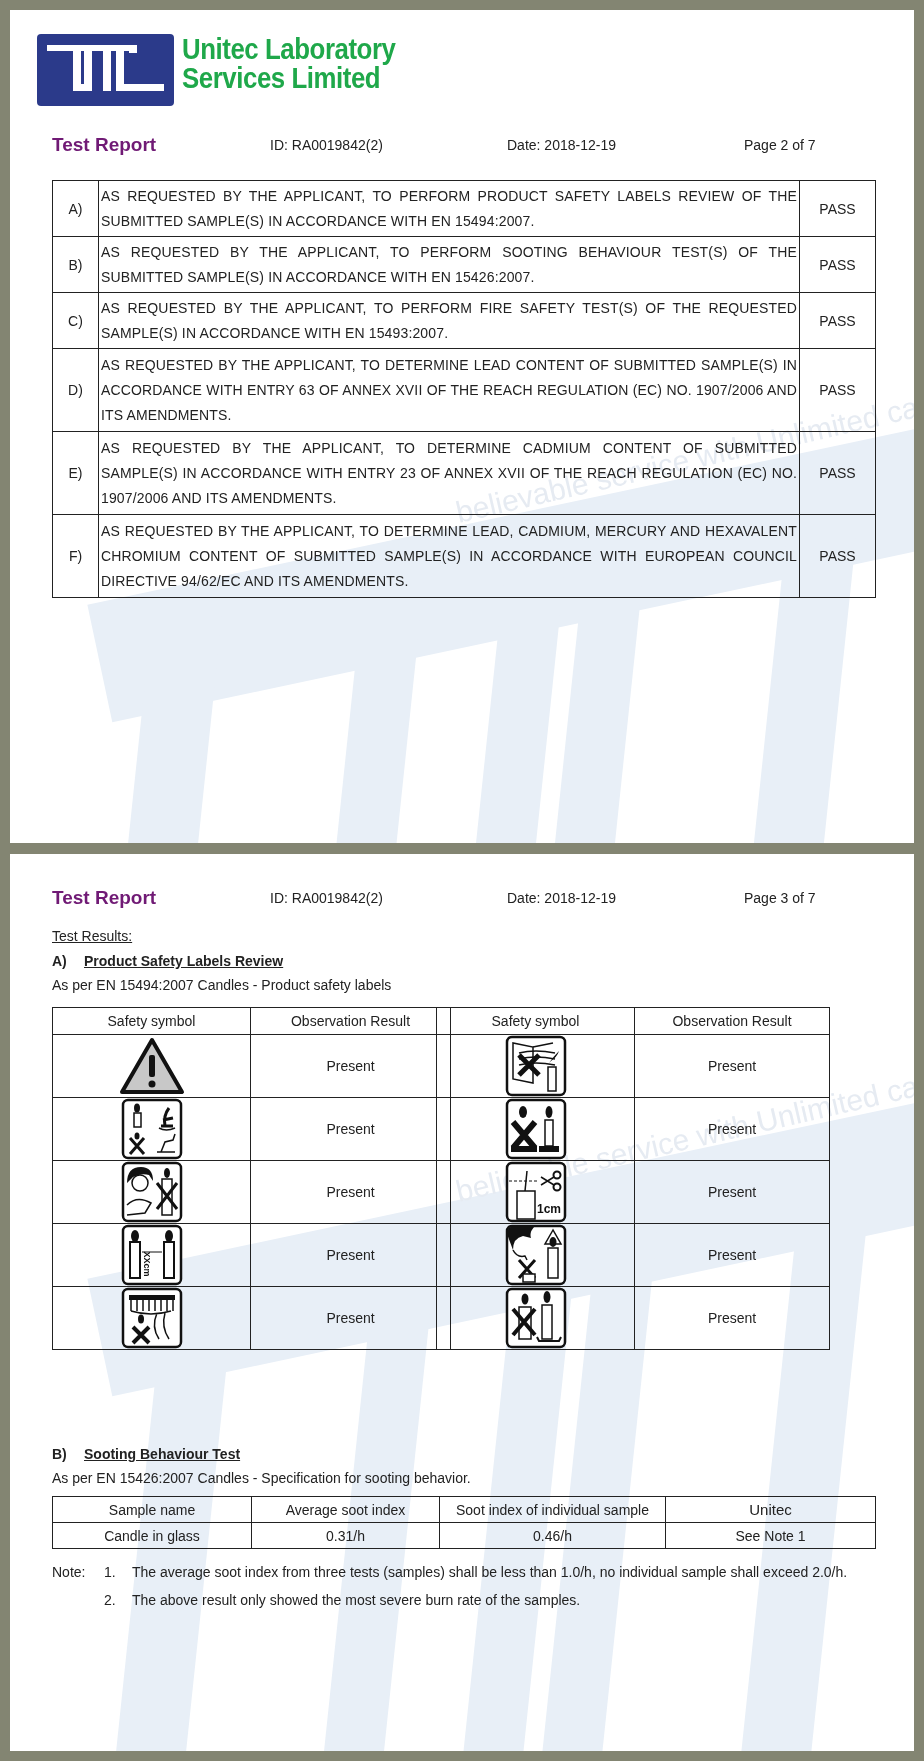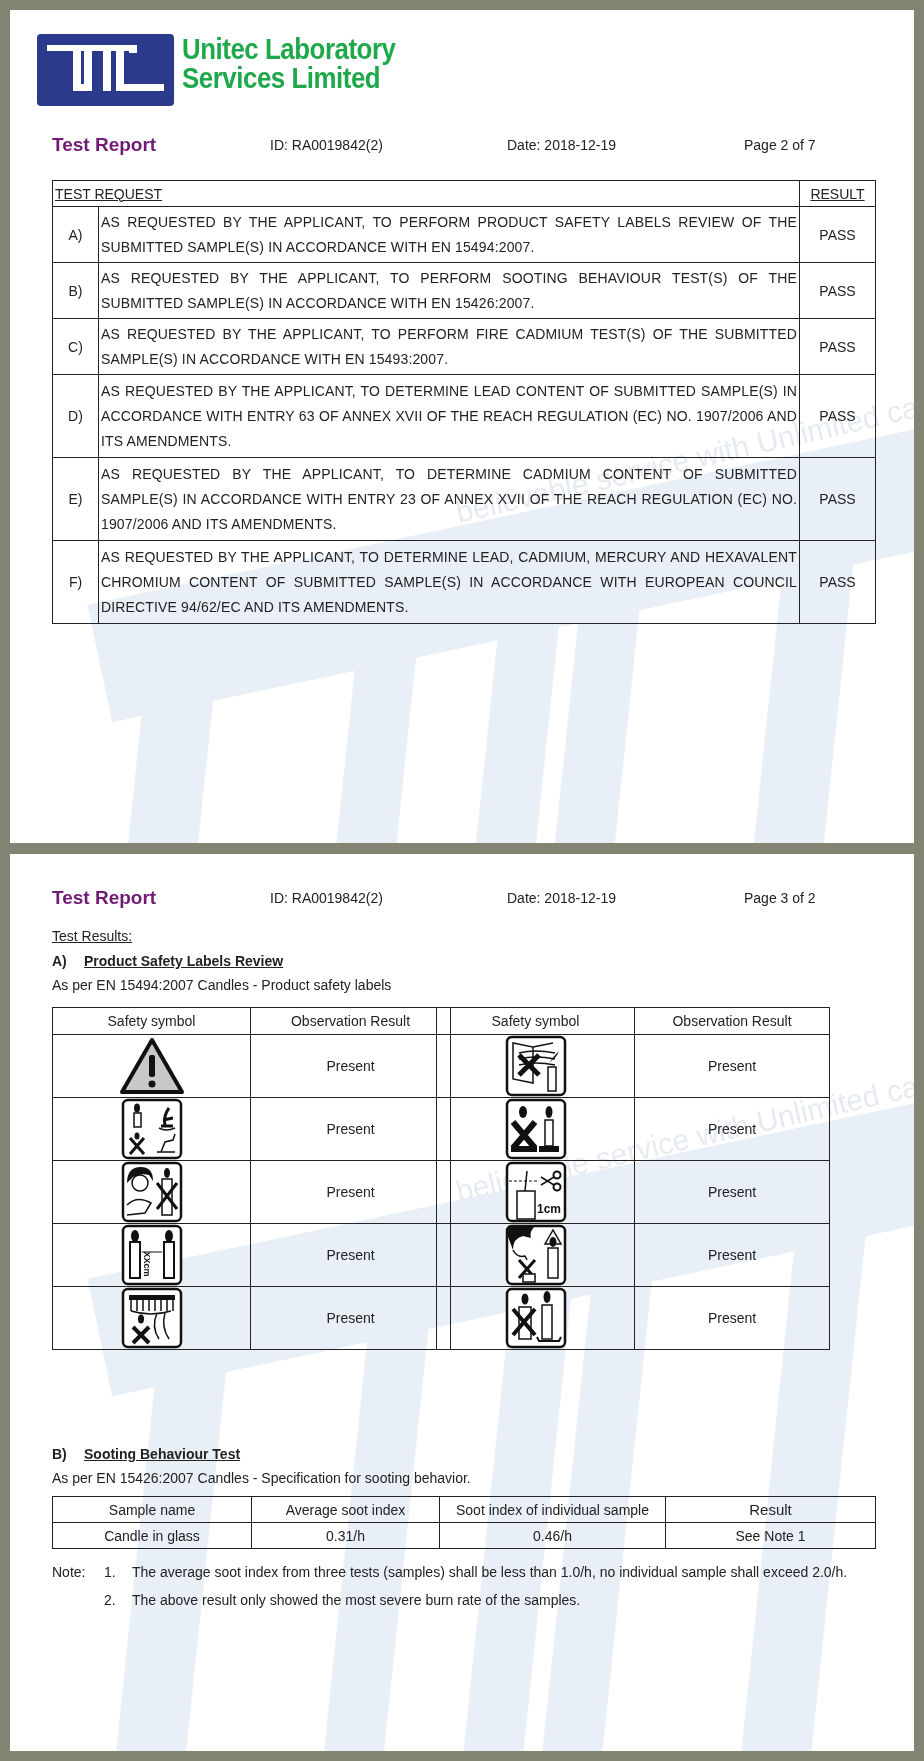--- a/index.html
+++ b/index.html
@@ -102,37 +102,33 @@
 
     <div class="hdr" style="top:124px;">
       <span class="title">Test Report</span>
       <span class="id">ID: RA0019842(2)</span>
       <span class="date">Date: 2018-12-19</span>
       <span class="pg">Page 2 of 7</span>
     </div>
 
     <table class="req">
       <tbody>
-          <tr>
-        <td class="h1" colspan="2">TEST REQUEST</td>
-        <td class="h2 res">RESULT</td>
-      </tr>
       <tr style="height:56px;">
         <td class="lbl">A)</td>
         <td class="txt">AS REQUESTED BY THE APPLICANT, TO PERFORM PRODUCT SAFETY LABELS REVIEW OF THE SUBMITTED SAMPLE(S) IN ACCORDANCE WITH EN 15494:2007.</td>
         <td class="res">PASS</td>
       </tr>
       <tr style="height:56px;">
         <td class="lbl">B)</td>
         <td class="txt">AS REQUESTED BY THE APPLICANT, TO PERFORM SOOTING BEHAVIOUR TEST(S) OF THE SUBMITTED SAMPLE(S) IN ACCORDANCE WITH EN 15426:2007.</td>
         <td class="res">PASS</td>
       </tr>
       <tr style="height:56px;">
         <td class="lbl">C)</td>
-        <td class="txt">AS REQUESTED BY THE APPLICANT, TO PERFORM FIRE CADMIUM TEST(S) OF THE SUBMITTED SAMPLE(S) IN ACCORDANCE WITH EN 15493:2007.</td>
+        <td class="txt">AS REQUESTED BY THE APPLICANT, TO PERFORM FIRE SAFETY TEST(S) OF THE REQUESTED SAMPLE(S) IN ACCORDANCE WITH EN 15493:2007.</td>
         <td class="res">PASS</td>
       </tr>
       <tr style="height:83px;">
         <td class="lbl">D)</td>
         <td class="txt">AS REQUESTED BY THE APPLICANT, TO DETERMINE LEAD CONTENT OF SUBMITTED SAMPLE(S) IN ACCORDANCE WITH ENTRY 63 OF ANNEX XVII OF THE REACH REGULATION (EC) NO. 1907/2006 AND ITS AMENDMENTS.</td>
         <td class="res">PASS</td>
       </tr>
       <tr style="height:83px;">
         <td class="lbl">E)</td>
         <td class="txt">AS REQUESTED BY THE APPLICANT, TO DETERMINE CADMIUM CONTENT OF SUBMITTED SAMPLE(S) IN ACCORDANCE WITH ENTRY 23 OF ANNEX XVII OF THE REACH REGULATION (EC) NO. 1907/2006 AND ITS AMENDMENTS.</td>
@@ -157,21 +153,21 @@
     <div class="wm-bar" style="left:560px;top:370px;width:60px;height:530px;transform:skewX(-6deg);"></div>
     <div class="wm-bar" style="left:760px;top:350px;width:70px;height:550px;transform:skewX(-6deg);"></div>
     <div class="wm-text" style="left:440px;top:265px;">believable service with Unlimited care</div>
   </div>
 
   <div class="content">
     <div class="hdr" style="top:33px;">
       <span class="title">Test Report</span>
       <span class="id">ID: RA0019842(2)</span>
       <span class="date">Date: 2018-12-19</span>
-      <span class="pg">Page 3 of 2</span>
+      <span class="pg">Page 3 of 7</span>
     </div>
 
     <div class="t-results">Test Results:</div>
 
     <div class="sec" style="top:99px;">
       <span class="n">A)</span><span class="t">Product Safety Labels Review</span>
     </div>
     <div class="sub" style="top:123px;">As per EN 15494:2007 Candles - Product safety labels</div>
 
     <table class="sym" style="left:42px;">
@@ -333,21 +329,21 @@
       <span class="n">B)</span><span class="t">Sooting Behaviour Test</span>
     </div>
     <div class="sub" style="top:616px;">As per EN 15426:2007 Candles - Specification for sooting behavior.</div>
 
     <table class="soot">
       <tbody>
           <tr>
         <td style="width:199px;">Sample name</td>
         <td style="width:188px;">Average soot index</td>
         <td style="width:226px;">Soot index of individual sample</td>
-        <td style="font-size:15px;">Result</td>
+        <td style="font-size:15px;">Unitec</td>
       </tr>
       <tr>
         <td>Candle in glass</td>
         <td>0.31/h</td>
         <td>0.46/h</td>
         <td>See Note 1</td>
       </tr>
     </tbody>
       </table>
 

